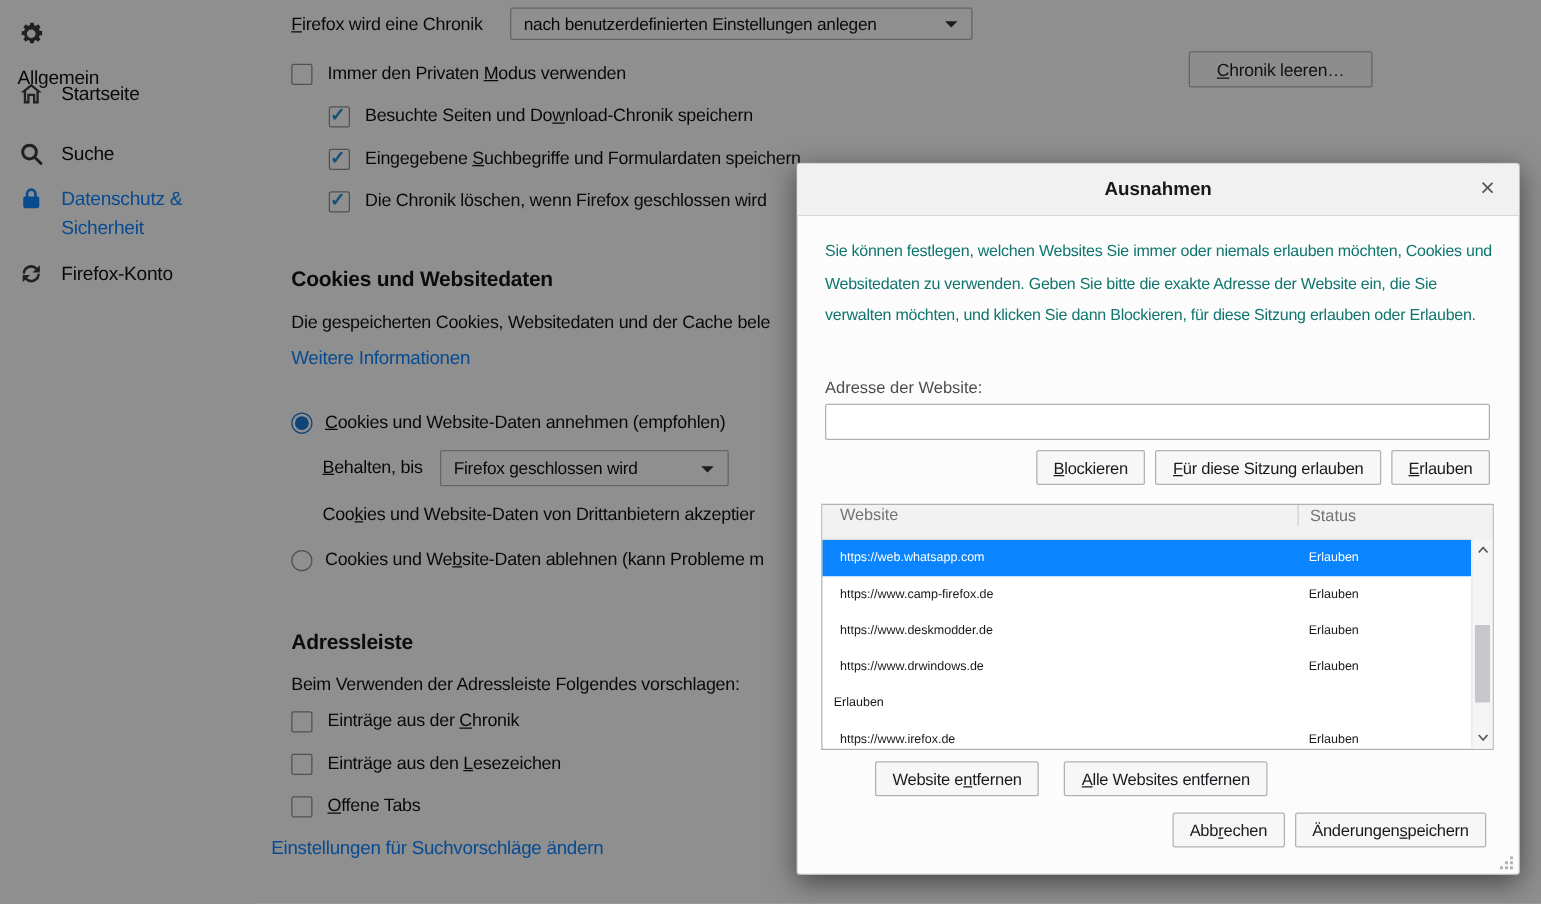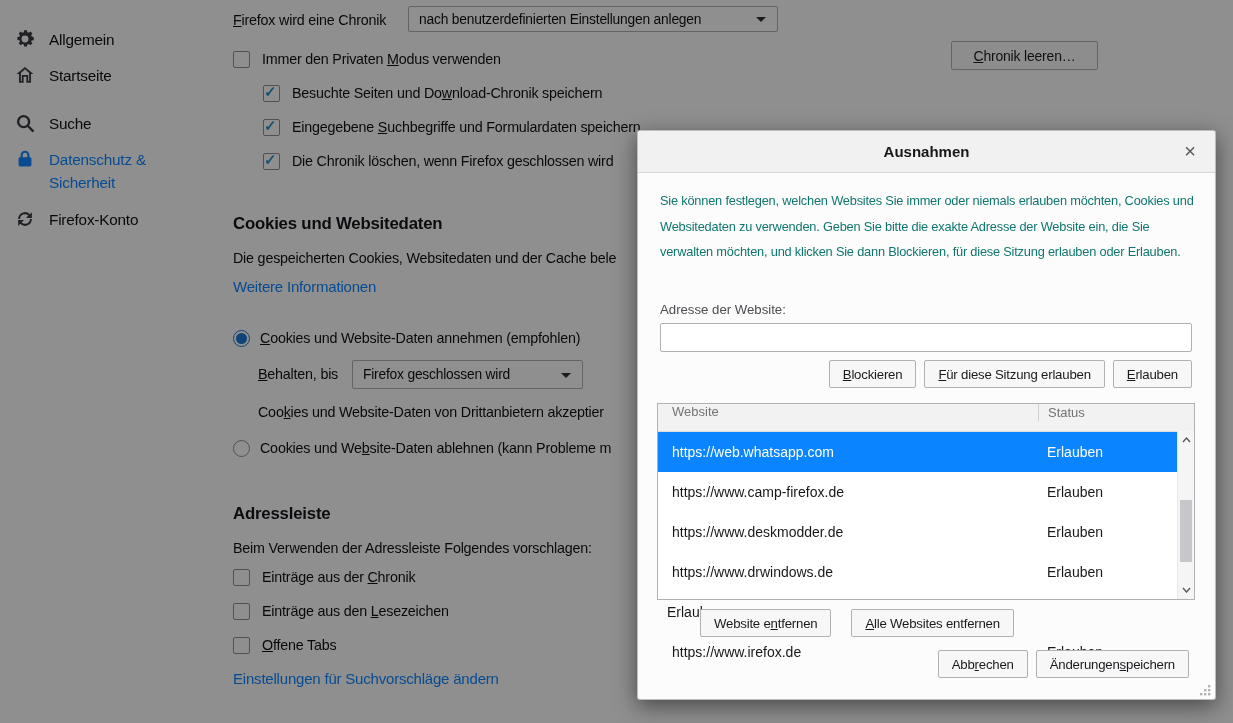--- a/index.html
+++ b/index.html
@@ -61,21 +61,21 @@
     font-family:"Liberation Sans",sans-serif;}
   #action-row{position:absolute;left:22px;top:229px;width:532px;display:flex;
     justify-content:flex-end;gap:8px;}
   
   #site-table{position:absolute;left:19px;top:272px;width:538px;height:197px;box-sizing:border-box;
     background:#fff;border:1px solid #b1b1b3;}
   #site-table .thead{display:flex;height:27px;align-items:flex-start;background:#f2f2f3;
     border-bottom:1px solid #dcdcdf;color:#737373;font-size:13px;}
   .th-website{flex:0 0 366px;padding-left:14px;}
   .th-status{flex:1;border-left:1px solid #cfcfd3;padding-left:9px;height:17px;line-height:17px;}
-  .trow{display:flex;height:40px;align-items:center;font-size:14px;color:#18181b;
+  .trow{display:flex;height:29px;align-items:center;font-size:10px;color:#18181b;
     width:519px;cursor:default;}
   .trow .cell-website{flex:0 0 366px;padding-left:14px;white-space:nowrap;overflow:hidden;}
   .trow .cell-status{padding-left:9px;white-space:nowrap;}
   .trow.selected{background:#0a84ff;color:#ffffff;}
   
   #tbl-scrollbar{position:absolute;right:0;top:27px;width:17px;height:168px;background:#f5f5f6;
     border-left:1px solid #e7e7e9;box-sizing:border-box;}
   .sb-btn{position:absolute;left:0;width:16px;height:14px;display:flex;align-items:center;
     justify-content:center;cursor:pointer;}
   #sb-up{top:2px;} #sb-down{bottom:2px;}
@@ -83,21 +83,21 @@
   
   #remove-row{position:absolute;left:22px;top:478px;display:flex;gap:20px;padding-left:40px;}
   #bottom-row{position:absolute;right:26px;top:519px;display:flex;gap:8px;align-items:flex-end;}
   #grip{position:absolute;right:4px;bottom:3px;}
 </style>
 </head>
 <body>
 
 <div id="base">
 
-  <div class="side-item" style="top:28px;">
+  <div class="side-item" style="top:16px;flex-direction:column;">
     <svg class="side-icon" viewBox="0 0 24 24">
         <path fill-rule="evenodd" fill="currentColor" d="M12 8.2a3.8 3.8 0 1 0 0 7.6 3.8 3.8 0 0 0 0-7.6zm9.5 5.4-2.2-.3c-.1.6-.3 1.1-.6 1.6l1.4 1.8-2.2 2.2-1.8-1.4c-.5.3-1 .5-1.6.6l-.3 2.2h-3.2l-.3-2.2c-.6-.1-1.1-.3-1.6-.6l-1.8 1.4-2.2-2.2 1.4-1.8c-.3-.5-.5-1-.6-1.6l-2.2-.3v-3.2l2.2-.3c.1-.6.3-1.1.6-1.6L5.1 6l2.2-2.2 1.8 1.4c.5-.3 1-.5 1.6-.6l.3-2.2h3.2l.3 2.2c.6.1 1.1.3 1.6.6l1.8-1.4L20.1 6l-1.4 1.8c.3.5.5 1 .6 1.6l2.2.3v3.9z"></path>
       </svg>
     <span class="lbl">Allgemein</span>
   </div>
   <div class="side-item" style="top:64px;">
     <svg class="side-icon" viewBox="0 0 24 24">
         <path fill="currentColor" d="M12 3.2 2.8 11h2.7v9.5h5V14h3v6.5h5V11h2.7L12 3.2zm0 2.6 4.5 3.9v8.8h-1v-6.5h-7v6.5h-1V9.7L12 5.8z"></path>
       </svg>
     <span class="lbl">Startseite</span>
@@ -173,21 +173,21 @@
     <span class="txt">Einträge aus der <u>C</u>hronik</span>
   </div>
   <div class="ctl-row" style="left:233px;top:603px;">
     <span class="checkbox"></span>
     <span class="txt">Einträge aus den <u>L</u>esezeichen</span>
   </div>
   <div class="ctl-row" style="left:233px;top:637px;">
     <span class="checkbox"></span>
     <span class="txt"><u>O</u>ffene Tabs</span>
   </div>
-  <div class="abs link" style="left:233px;top:670px;">Einstellungen für Suchvorschläge ändern</div>
+  <div class="abs link" style="left:217px;top:670px;">Einstellungen für Suchvorschläge ändern</div>
 </div>
 
 <div id="overlay"></div>
 
 <div id="dialog">
   <div id="dlg-header">
     <span id="dlg-title">Ausnahmen</span>
     <span id="dlg-close">×</span>
   </div>
 

